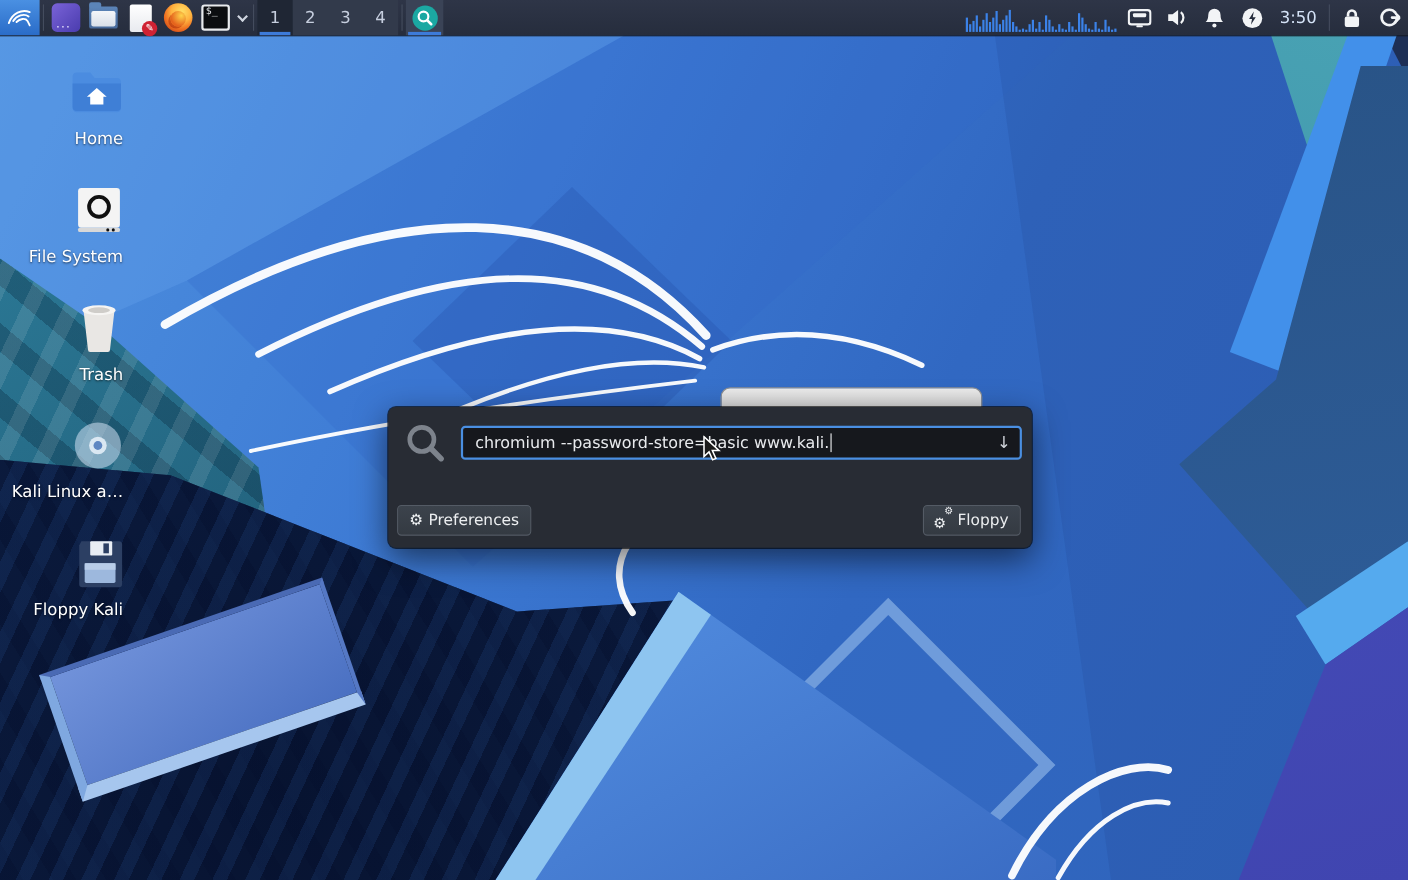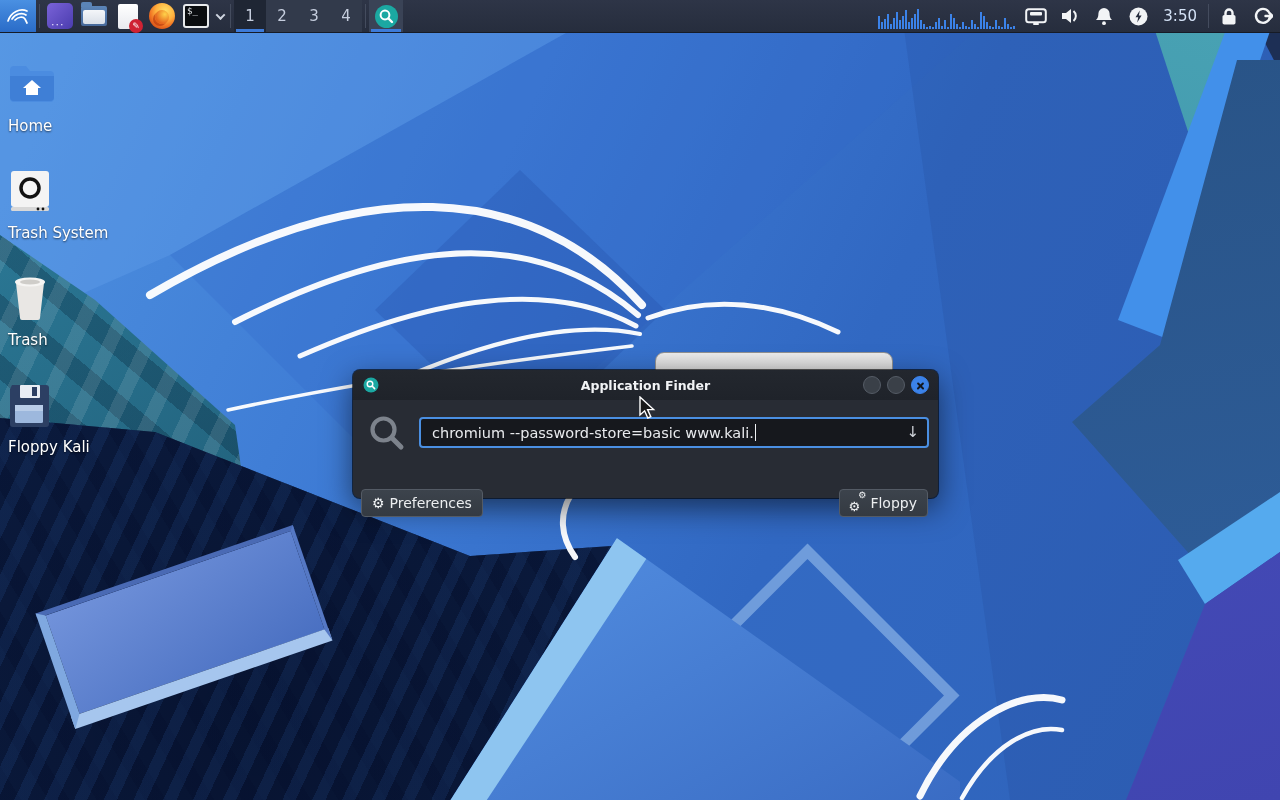--- a/index.html
+++ b/index.html
@@ -72,21 +72,21 @@
   .ic-doc::after { content:"✎"; position:absolute; right:-5px; bottom:-4px; width:14px; height:14px; background:#cf2233; border-radius:50%; color:#fff; font-size:9px; line-height:14px; text-align:center; }
   .ic-ff { width:26px; height:26px; border-radius:50%; background:radial-gradient(circle at 62% 30%,#ffe066,#ffb13e 38%,#f07423 62%,#c43a12 92%); position:relative; overflow:hidden; }
   .ic-ff::after { content:""; position:absolute; left:6px; top:7px; width:14px; height:14px; border-radius:50%; background:radial-gradient(circle at 70% 30%,#ffd24a,#e5621c 70%); box-shadow:-2px 2px 0 rgba(170,40,10,.55); }
   .ic-term { width:26px; height:24px; background:#0b0d10; border:2px solid #e8eaed; border-radius:3px; color:#e8eaed; font-family:"DejaVu Sans Mono",monospace; font-size:9px; line-height:10px; padding-left:2px; }
 
   
   .tray svg, .lockout svg { display:block; }
 
   
   .dicons { position:absolute; left:8px; top:48px; width:104px; z-index:2; }
-  .dicon { width:104px; height:107px; display:flex; flex-direction:column; align-items:flex-start; padding-top:10px; }
+  .dicon { width:104px; height:107px; display:flex; flex-direction:column; align-items:flex-end; padding-top:10px; }
   .dicon .glyph { height:52px; display:flex; align-items:center; justify-content:center; }
   .dicon .lbl { margin-top:7px; font-size:15px; color:#ffffff; text-shadow:0 1px 2px rgba(0,0,0,.65); white-space:nowrap; }
 
   
   .bg-window { position:absolute; left:655px; top:352px; width:238px; height:22px; z-index:3;
     background:linear-gradient(#ececec,#cfcfcf); border:1px solid #909090; border-radius:9px 9px 0 0; }
   .finder { position:absolute; left:353px; top:370px; width:585px; height:128px; z-index:4;
     background:#282c34; border-radius:7px; box-shadow:0 10px 30px rgba(0,0,0,.55), 0 0 0 1px rgba(0,0,0,.6); }
   .titlebar { height:30px; background:linear-gradient(#23272e,#1f232a); border-radius:7px 7px 0 0;
     display:flex; align-items:center; position:relative; }
@@ -165,31 +165,41 @@
   <div class="dicon">
     <div class="glyph">
       <svg width="44" height="44" viewBox="0 0 44 44">
         <rect x="3" y="2" width="38" height="36" rx="3" fill="#f4f4f4"></rect>
         <circle cx="22" cy="19" r="9" fill="none" stroke="#111" stroke-width="3.5"></circle>
         <rect x="3" y="38" width="38" height="4" rx="1.5" fill="#d8d8d8"></rect>
         <circle cx="30" cy="40" r="1.4" fill="#111"></circle>
           <circle cx="35" cy="40" r="1.4" fill="#111"></circle>
       </svg>
     </div>
-    <div class="lbl">Trash System</div>
+    <div class="lbl">File System</div>
   </div>
   <div class="dicon">
     <div class="glyph">
       <svg width="44" height="46" viewBox="0 0 44 46">
         <path d="M8 8 L12 43 q0 2 2 2 h16 q2 0 2-2 L36 8 Z" fill="#e9e7e4"></path>
         <ellipse cx="22" cy="7" rx="15" ry="4.5" fill="#f6f5f3"></ellipse>
         <ellipse cx="22" cy="7" rx="10" ry="2.6" fill="#cfcdc9"></ellipse>
       </svg>
     </div>
     <div class="lbl">Trash</div>
+  </div>
+  <div class="dicon">
+    <div class="glyph">
+      <svg width="46" height="46" viewBox="0 0 46 46">
+        <circle cx="23" cy="23" r="21" fill="#cfe0f2" opacity="0.55"></circle>
+        <circle cx="23" cy="23" r="8" fill="#e9f1fa" opacity="0.85"></circle>
+        <circle cx="23" cy="23" r="4" fill="#5f87c2"></circle>
+      </svg>
+    </div>
+    <div class="lbl">Kali Linux a…</div>
   </div>
   <div class="dicon">
     <div class="glyph">
       <svg width="42" height="44" viewBox="0 0 42 44">
         <path d="M4 2 h34 q3 0 3 3 v36 q0 3-3 3 H5 q-3 0-3-3 V6 Z" fill="#2c3f63"></path>
         <rect x="12" y="2" width="20" height="13" rx="1" fill="#e8edf4"></rect>
         <rect x="24" y="4" width="5" height="9" fill="#2c3f63"></rect>
         <rect x="7" y="22" width="28" height="18" rx="1.5" fill="#9db8dd"></rect>
         <rect x="7" y="22" width="28" height="6" fill="#b9cde8"></rect>
       </svg>
@@ -340,33 +350,20 @@
     <svg width="20" height="20" viewBox="0 0 20 20">
       <path d="M15.5 5.5 A7 7 0 1 0 17 10" fill="none" stroke="#f2f4f6" stroke-width="2.4" stroke-linecap="round"></path>
       <path d="M12.5 10 h7 l-3.2-3.2 M19.5 10 l-3.2 3.2" fill="none" stroke="#f2f4f6" stroke-width="2.4" stroke-linecap="round"></path>
     </svg>
   </div>
 </div>
 
 <div class="bg-window"></div>
 
 <div class="finder">
-  <div class="titlebar">
-    <svg class="appicon" width="16" height="16" viewBox="0 0 16 16">
-      <circle cx="8" cy="8" r="7.5" fill="#1ba8a2"></circle>
-      <circle cx="7" cy="7" r="2.8" fill="none" stroke="#fff" stroke-width="1.4"></circle>
-      <line x1="9.3" y1="9.3" x2="11.6" y2="11.6" stroke="#fff" stroke-width="1.6" stroke-linecap="round"></line>
-    </svg>
-    <div class="title">Application Finder</div>
-    <div class="winbtns">
-      <div class="winbtn"></div>
-      <div class="winbtn"></div>
-      <div class="winbtn close"></div>
-    </div>
-  </div>
   <div class="fbody">
     <svg class="bigsearch" width="40" height="40" viewBox="0 0 40 40">
       <circle cx="16.5" cy="16.5" r="11" fill="none" stroke="#7d838c" stroke-width="4.2"></circle>
       <line x1="25" y1="25" x2="34" y2="34" stroke="#7d838c" stroke-width="5" stroke-linecap="round"></line>
     </svg>
     <div class="input">
       <span>chromium --password-store=basic www.kali.</span>
       <span class="caret"></span>
       <span class="drop-arrow">↓</span>
     </div>

